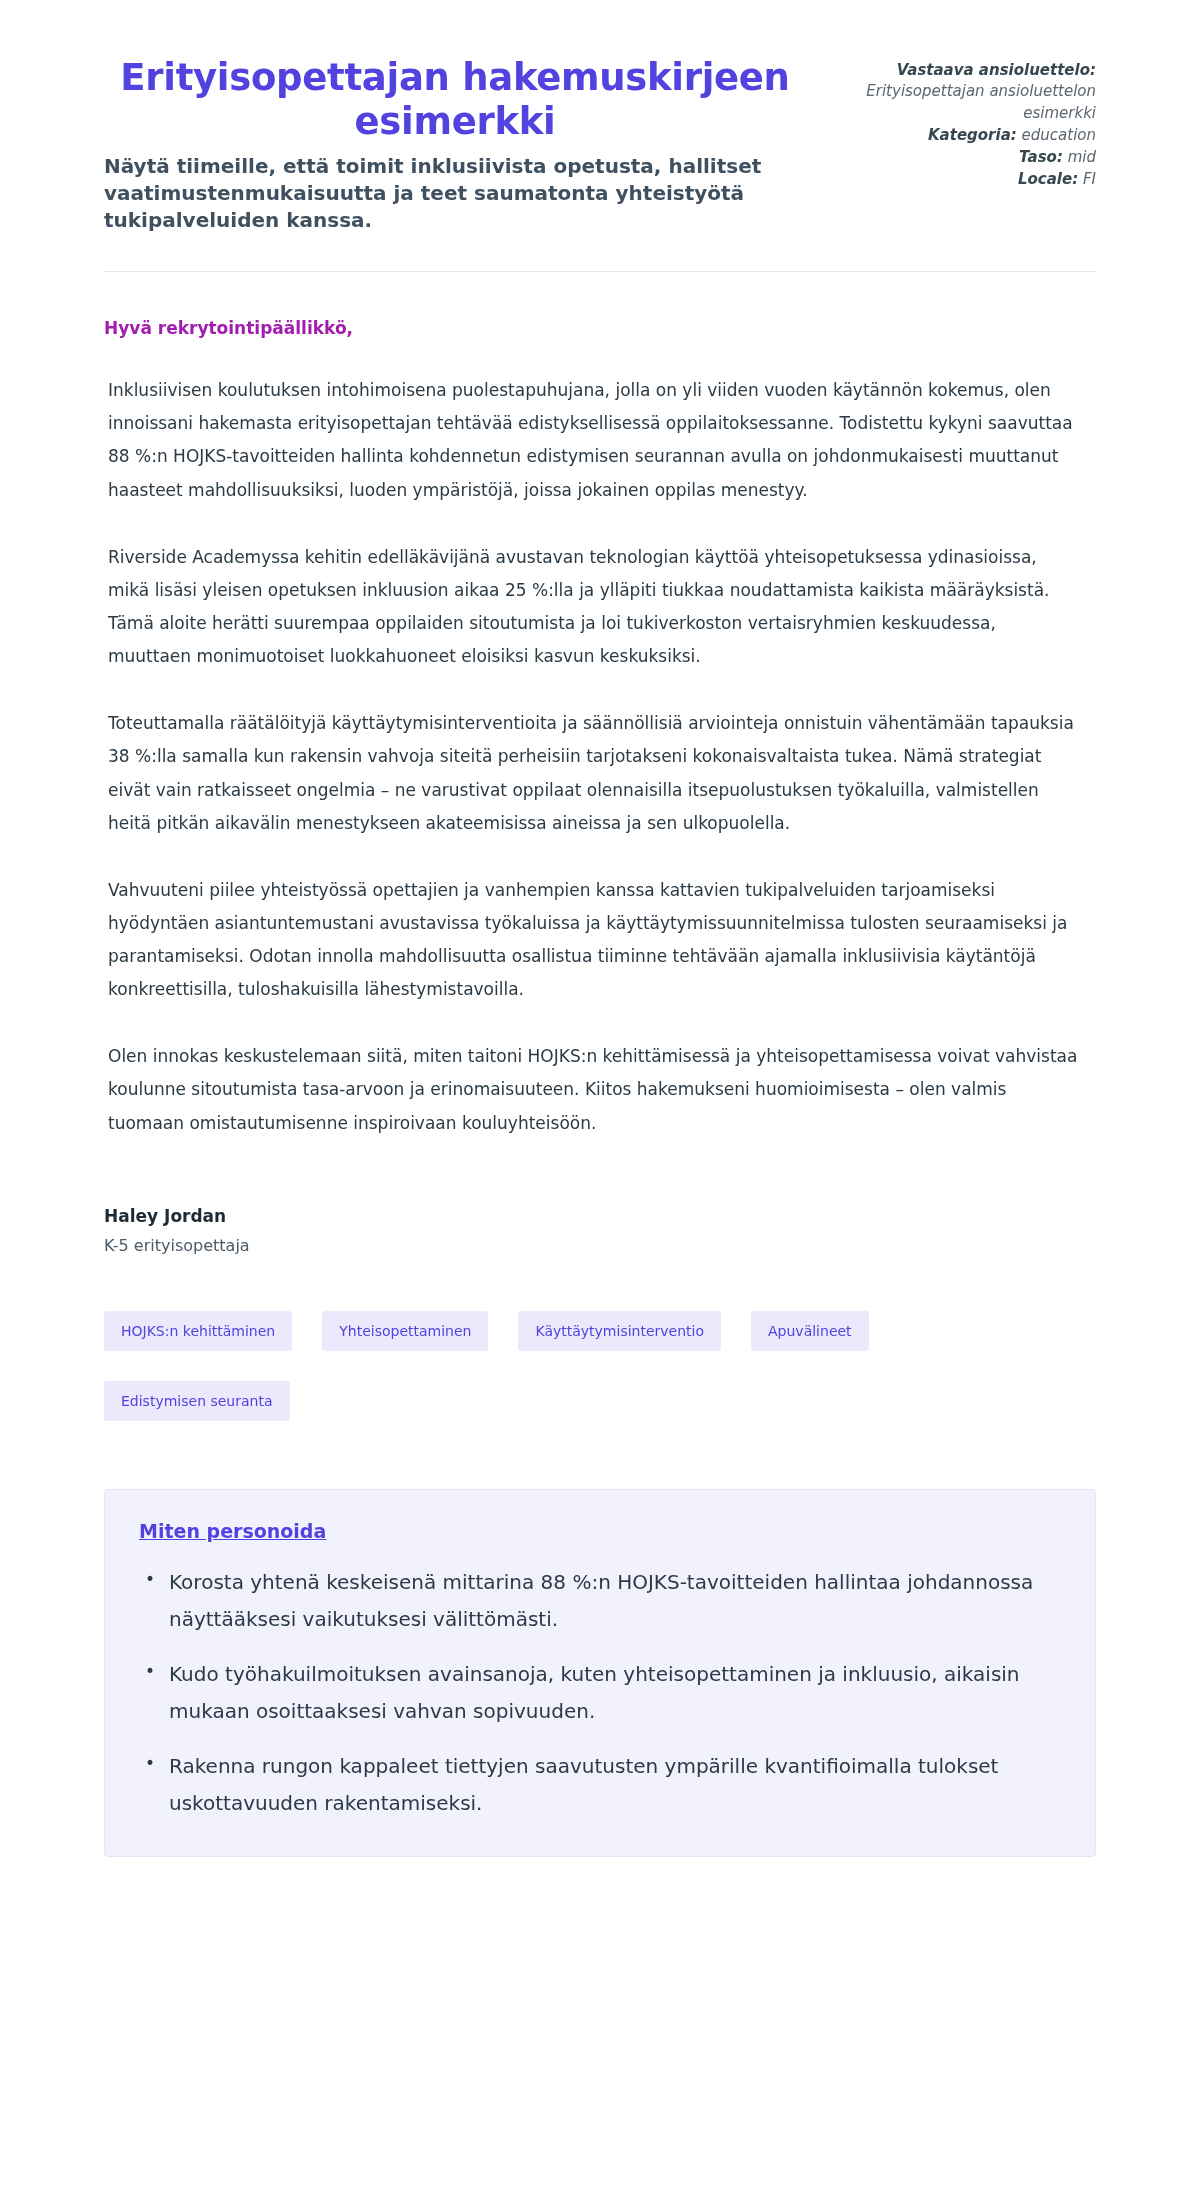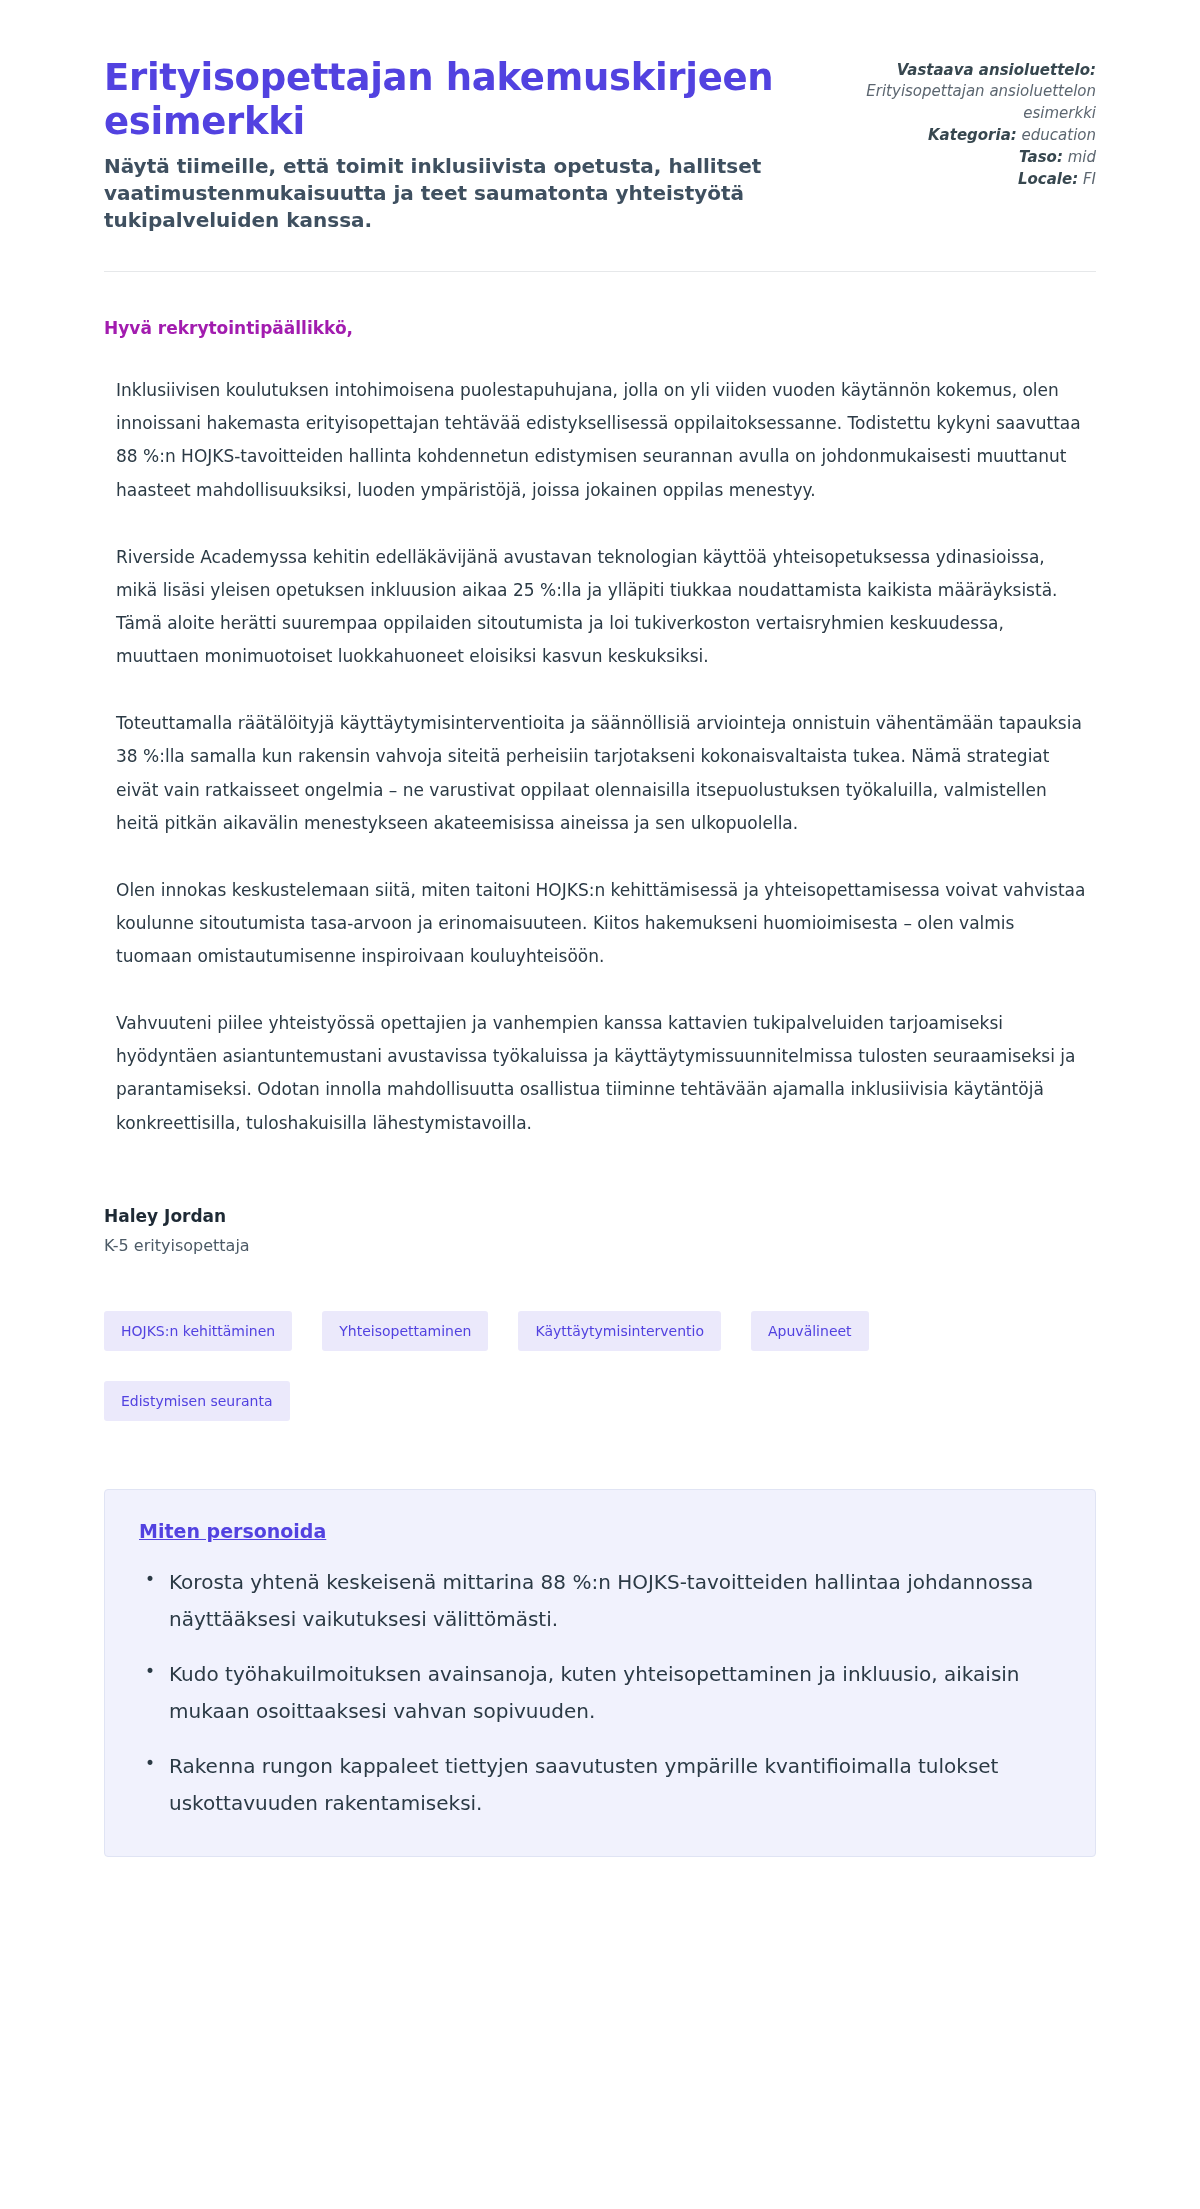--- a/index.html
+++ b/index.html
@@ -32,20 +32,21 @@
     flex: 1 1 auto;
     max-width: 740px;
   }
   .doc-title {
     margin: 0;
     font-size: 37px;
     line-height: 1.18;
     font-weight: 700;
     color: #5242e0;
     letter-spacing: -0.3px;
+    text-align: center;
   }
   .doc-subtitle {
     margin: 10px 0 0 0;
     font-size: 20px;
     line-height: 1.33;
     font-weight: 700;
     color: #3f5060;
     max-width: 680px;
   }
 
@@ -77,21 +78,21 @@
   .letter {
     padding-top: 46px;
   }
   .salutation {
     margin: 0 0 36px 0;
     font-size: 17px;
     font-weight: 700;
     color: #a21caf;
   }
   .para {
-    margin: 0 0 34px 12px;
+    margin: 0 0 34px 4px;
     font-size: 17px;
     line-height: 1.95;
     color: #2b3a45;
     max-width: 975px;
   }
 
   .signature {
     margin-top: 66px;
   }
   .sign-name {
@@ -195,22 +196,22 @@
   </div>
 
   <div class="divider"></div>
 
   <div class="letter">
     <p class="salutation">Hyvä rekrytointipäällikkö,</p>
 
     <p class="para">Inklusiivisen koulutuksen intohimoisena puolestapuhujana, jolla on yli viiden vuoden käytännön kokemus, olen innoissani hakemasta erityisopettajan tehtävää edistyksellisessä oppilaitoksessanne. Todistettu kykyni saavuttaa 88 %:n HOJKS-tavoitteiden hallinta kohdennetun edistymisen seurannan avulla on johdonmukaisesti muuttanut haasteet mahdollisuuksiksi, luoden ympäristöjä, joissa jokainen oppilas menestyy.</p>
     <p class="para">Riverside Academyssa kehitin edelläkävijänä avustavan teknologian käyttöä yhteisopetuksessa ydinasioissa, mikä lisäsi yleisen opetuksen inkluusion aikaa 25 %:lla ja ylläpiti tiukkaa noudattamista kaikista määräyksistä. Tämä aloite herätti suurempaa oppilaiden sitoutumista ja loi tukiverkoston vertaisryhmien keskuudessa, muuttaen monimuotoiset luokkahuoneet eloisiksi kasvun keskuksiksi.</p>
     <p class="para">Toteuttamalla räätälöityjä käyttäytymisinterventioita ja säännöllisiä arviointeja onnistuin vähentämään tapauksia 38 %:lla samalla kun rakensin vahvoja siteitä perheisiin tarjotakseni kokonaisvaltaista tukea. Nämä strategiat eivät vain ratkaisseet ongelmia – ne varustivat oppilaat olennaisilla itsepuolustuksen työkaluilla, valmistellen heitä pitkän aikavälin menestykseen akateemisissa aineissa ja sen ulkopuolella.</p>
+    <p class="para">Vahvuuteni piilee yhteistyössä opettajien ja vanhempien kanssa kattavien tukipalveluiden tarjoamiseksi hyödyntäen asiantuntemustani avustavissa työkaluissa ja käyttäytymissuunnitelmissa tulosten seuraamiseksi ja parantamiseksi. Odotan innolla mahdollisuutta osallistua tiiminne tehtävään ajamalla inklusiivisia käytäntöjä konkreettisilla, tuloshakuisilla lähestymistavoilla.</p>
     <p class="para">Olen innokas keskustelemaan siitä, miten taitoni HOJKS:n kehittämisessä ja yhteisopettamisessa voivat vahvistaa koulunne sitoutumista tasa-arvoon ja erinomaisuuteen. Kiitos hakemukseni huomioimisesta – olen valmis tuomaan omistautumisenne inspiroivaan kouluyhteisöön.</p>
-    <p class="para">Vahvuuteni piilee yhteistyössä opettajien ja vanhempien kanssa kattavien tukipalveluiden tarjoamiseksi hyödyntäen asiantuntemustani avustavissa työkaluissa ja käyttäytymissuunnitelmissa tulosten seuraamiseksi ja parantamiseksi. Odotan innolla mahdollisuutta osallistua tiiminne tehtävään ajamalla inklusiivisia käytäntöjä konkreettisilla, tuloshakuisilla lähestymistavoilla.</p>
 
     <div class="signature">
       <p class="sign-name">Haley Jordan</p>
       <p class="sign-role">K-5 erityisopettaja</p>
     </div>
   </div>
 
   <div class="tags">
     <span class="tag">HOJKS:n kehittäminen</span>
     <span class="tag">Yhteisopettaminen</span>

